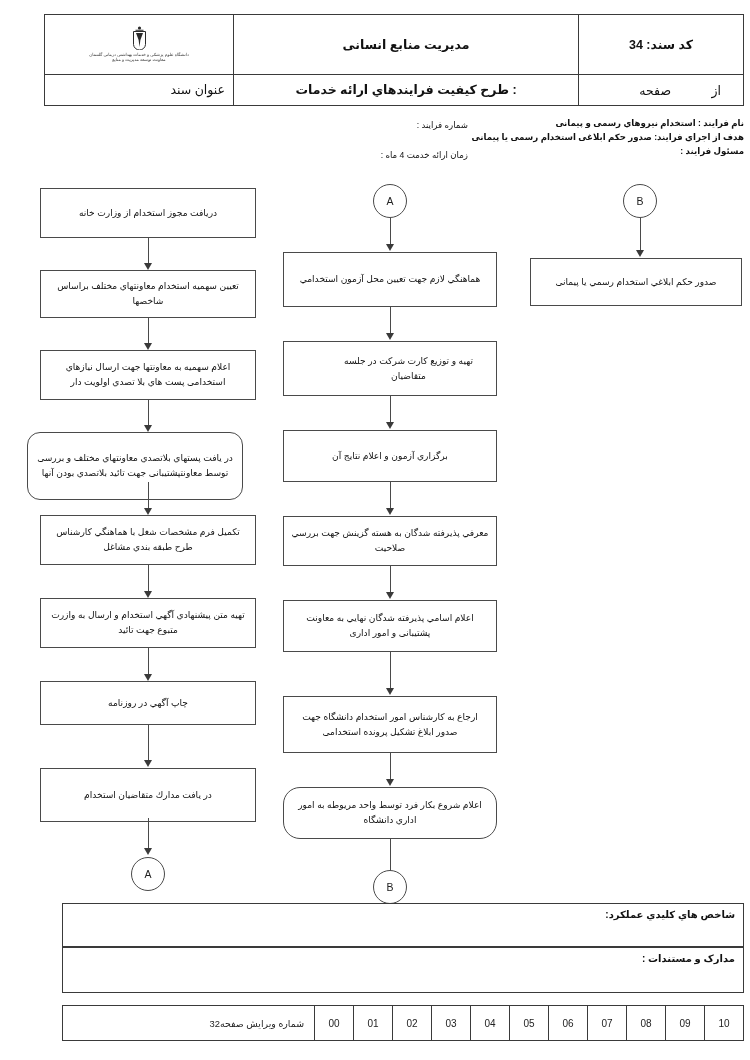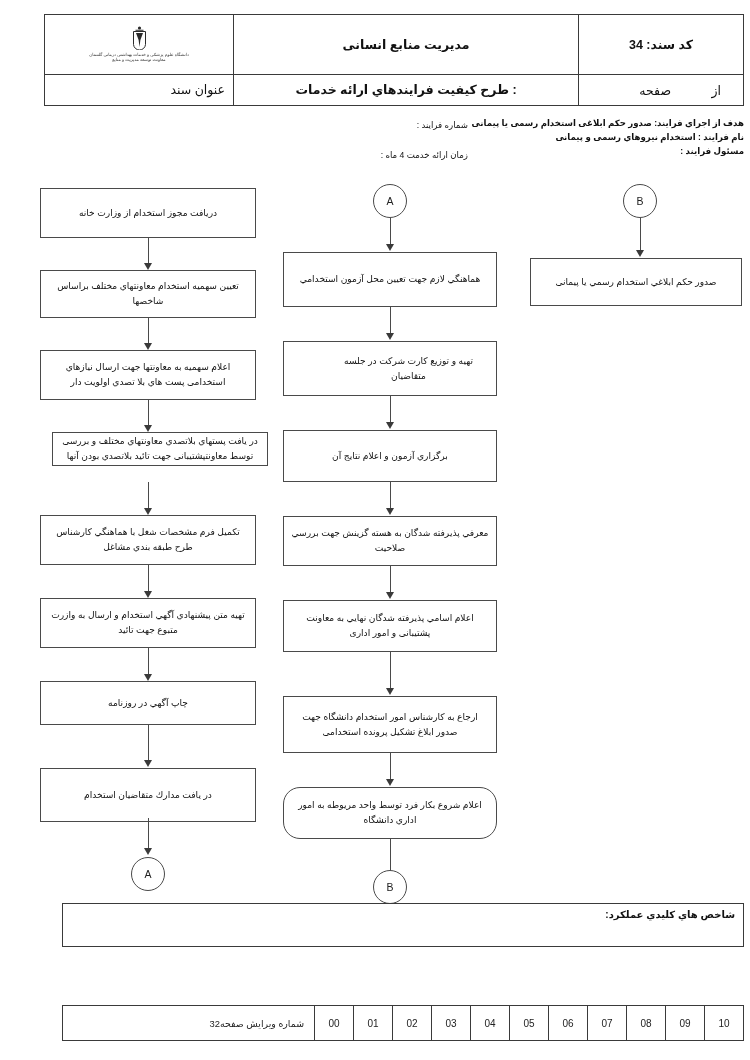--- a/index.html
+++ b/index.html
@@ -224,42 +224,42 @@
         <span class="pg-safhe">صفحه</span>
         <span class="pg-az">از</span>
       </td>
       <td class="hdr-mid">: طرح کیفیت فرایندهاي ارائه خدمات</td>
       <td class="hdr-right-label">عنوان سند</td>
     </tr>
   </tbody>
     </table>
 
   <div class="meta meta-right">
+    <div>نام فرایند  :  استخدام نیروهاي رسمی و پیمانی</div>
     <div>هدف از اجراي فرایند: صدور حکم ابلاغی استخدام رسمی یا پیمانی</div>
-    <div>نام فرایند  :  استخدام نیروهاي رسمی و پیمانی</div>
     <div>مسئول فرایند  :</div>
   </div>
   <div class="meta meta-mid">
     <div>شماره فرایند  :</div>
     <div class="m2">زمان ارائه خدمت 4 ماه :</div>
   </div>
 
   <div class="fbox" style="left:40px; top:188px;  width:216px; height:50px;">دریافت مجوز استخدام  از وزارت خانه</div>
   <div class="vline" style="left:148px; top:238px; height:27px;"></div>
   <div class="arrowhead" style="left:143.5px; top:263px;"></div>
 
   <div class="fbox" style="left:40px; top:270px;  width:216px; height:48px;">تعیین سهمیه  استخدام معاونتهاي مختلف براساس شاخصها</div>
   <div class="vline" style="left:148px; top:318px; height:26px;"></div>
   <div class="arrowhead" style="left:143.5px; top:343px;"></div>
 
   <div class="fbox" style="left:40px; top:350px;  width:216px; height:50px;">اعلام سهمیه به معاونتها جهت ارسال نیازهاي استخدامی  پست هاي بلا تصدي اولویت دار</div>
   <div class="vline" style="left:148px; top:400px; height:27px;"></div>
   <div class="arrowhead" style="left:143.5px; top:425px;"></div>
 
-  <div class="fbox" style="left:52px; top:432px;  width:216px; height:34px;">در یافت پستهاي بلاتصدي معاونتهاي مختلف و بررسی توسط معاونتپشتیبانی جهت تائید بلاتصدي بودن آنها</div>
+  <div class="fbox" style="left:27px; top:432px;  width:216px; height:68px;border-radius:13px;">در یافت پستهاي بلاتصدي معاونتهاي مختلف و بررسی توسط معاونتپشتیبانی جهت تائید بلاتصدي بودن آنها</div>
   <div class="vline" style="left:148px; top:482px; height:28px;"></div>
   <div class="arrowhead" style="left:143.5px; top:508px;"></div>
 
   <div class="fbox" style="left:40px; top:515px;  width:216px; height:50px;">تکمیل فرم مشخصات شغل با هماهنگي کارشناس طرح طبقه بندي مشاغل</div>
   <div class="vline" style="left:148px; top:565px; height:28px;"></div>
   <div class="arrowhead" style="left:143.5px; top:591px;"></div>
 
   <div class="fbox" style="left:40px; top:598px;  width:216px; height:50px;">تهیه متن پیشنهادي  آگهي استخدام و ارسال به وازرت متبوع جهت تائید</div>
   <div class="vline" style="left:148px; top:648px; height:28px;"></div>
   <div class="arrowhead" style="left:143.5px; top:674px;"></div>
@@ -308,20 +308,23 @@
   <div class="circ" style="left:373px; top:870px;">B</div>
 
   <div class="circ" style="left:623px; top:184px;">B</div>
   <div class="vline" style="left:640px; top:218px; height:34px;"></div>
   <div class="arrowhead" style="left:635.5px; top:250px;"></div>
 
   <div class="fbox" style="left:530px; top:258px;  width:212px; height:48px;">صدور حکم ابلاغي استخدام رسمي یا پیمانی</div>
 
   <div class="bpanel" style="left:62px; top:903px; width:682px; height:44px;">
     <div class="lab">شاخص هاي کلیدي عملکرد:</div>
+  </div>
+  <div class="bpanel" style="left:62px; top:947px; width:682px; height:46px;">
+    <div class="lab">مدارک و مستندات :</div>
   </div>
 
   <table class="rev-table">
     <tbody>
         <tr>
       <td class="rev-num">10</td>
       <td class="rev-num">09</td>
       <td class="rev-num">08</td>
       <td class="rev-num">07</td>
       <td class="rev-num">06</td>

